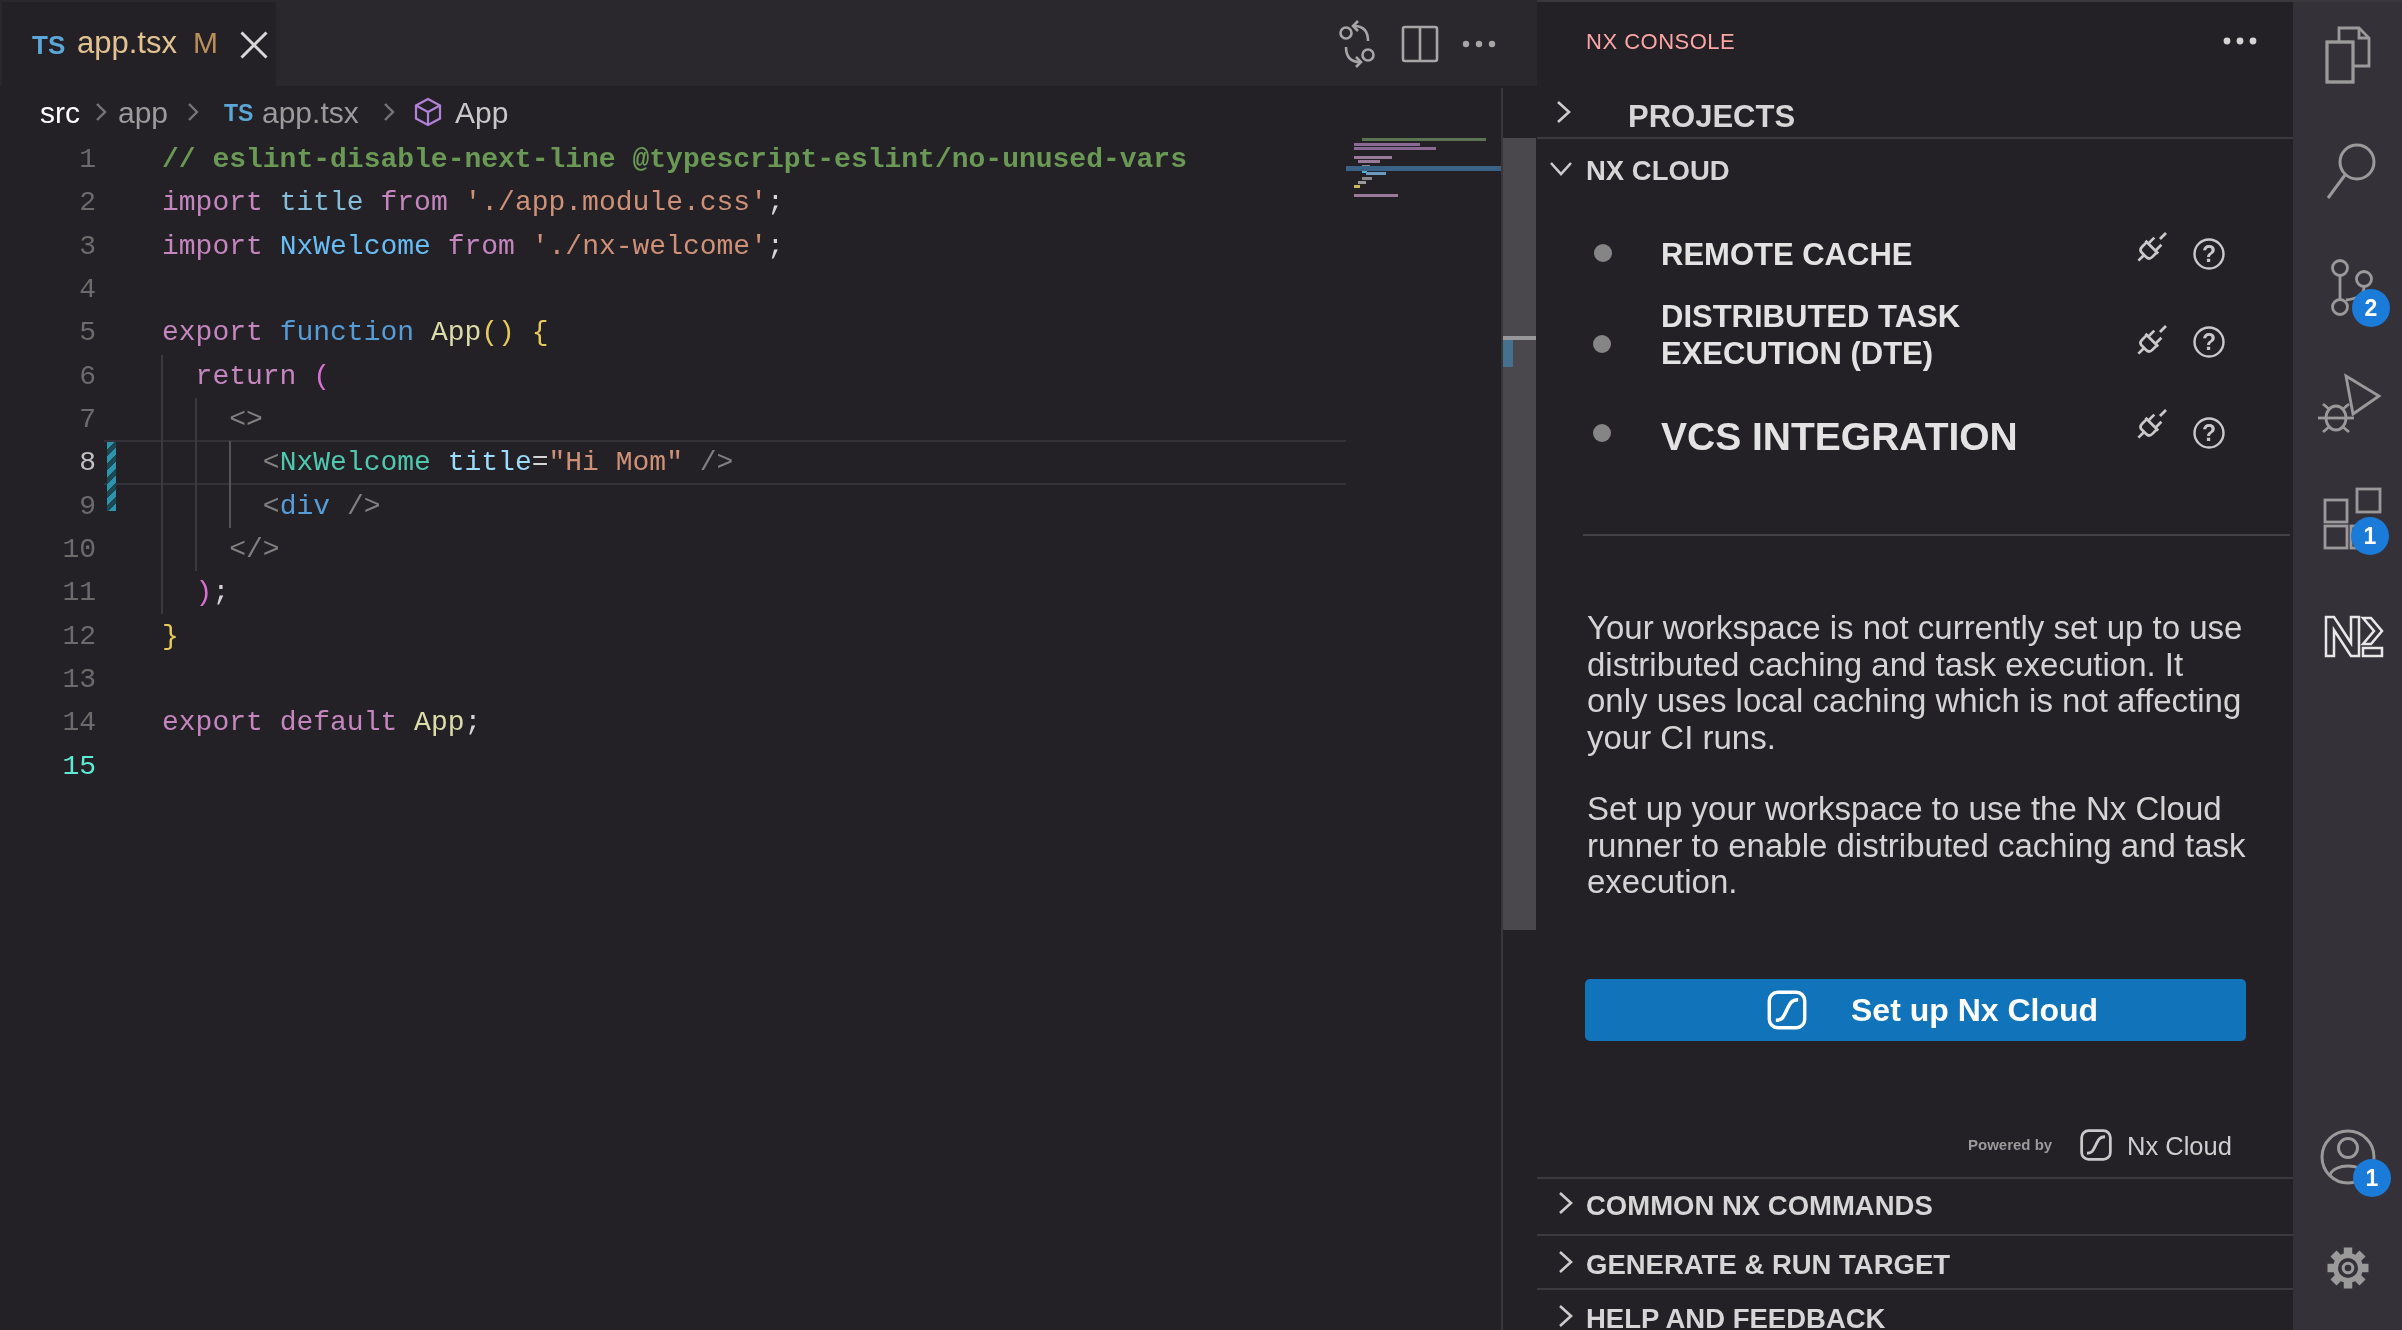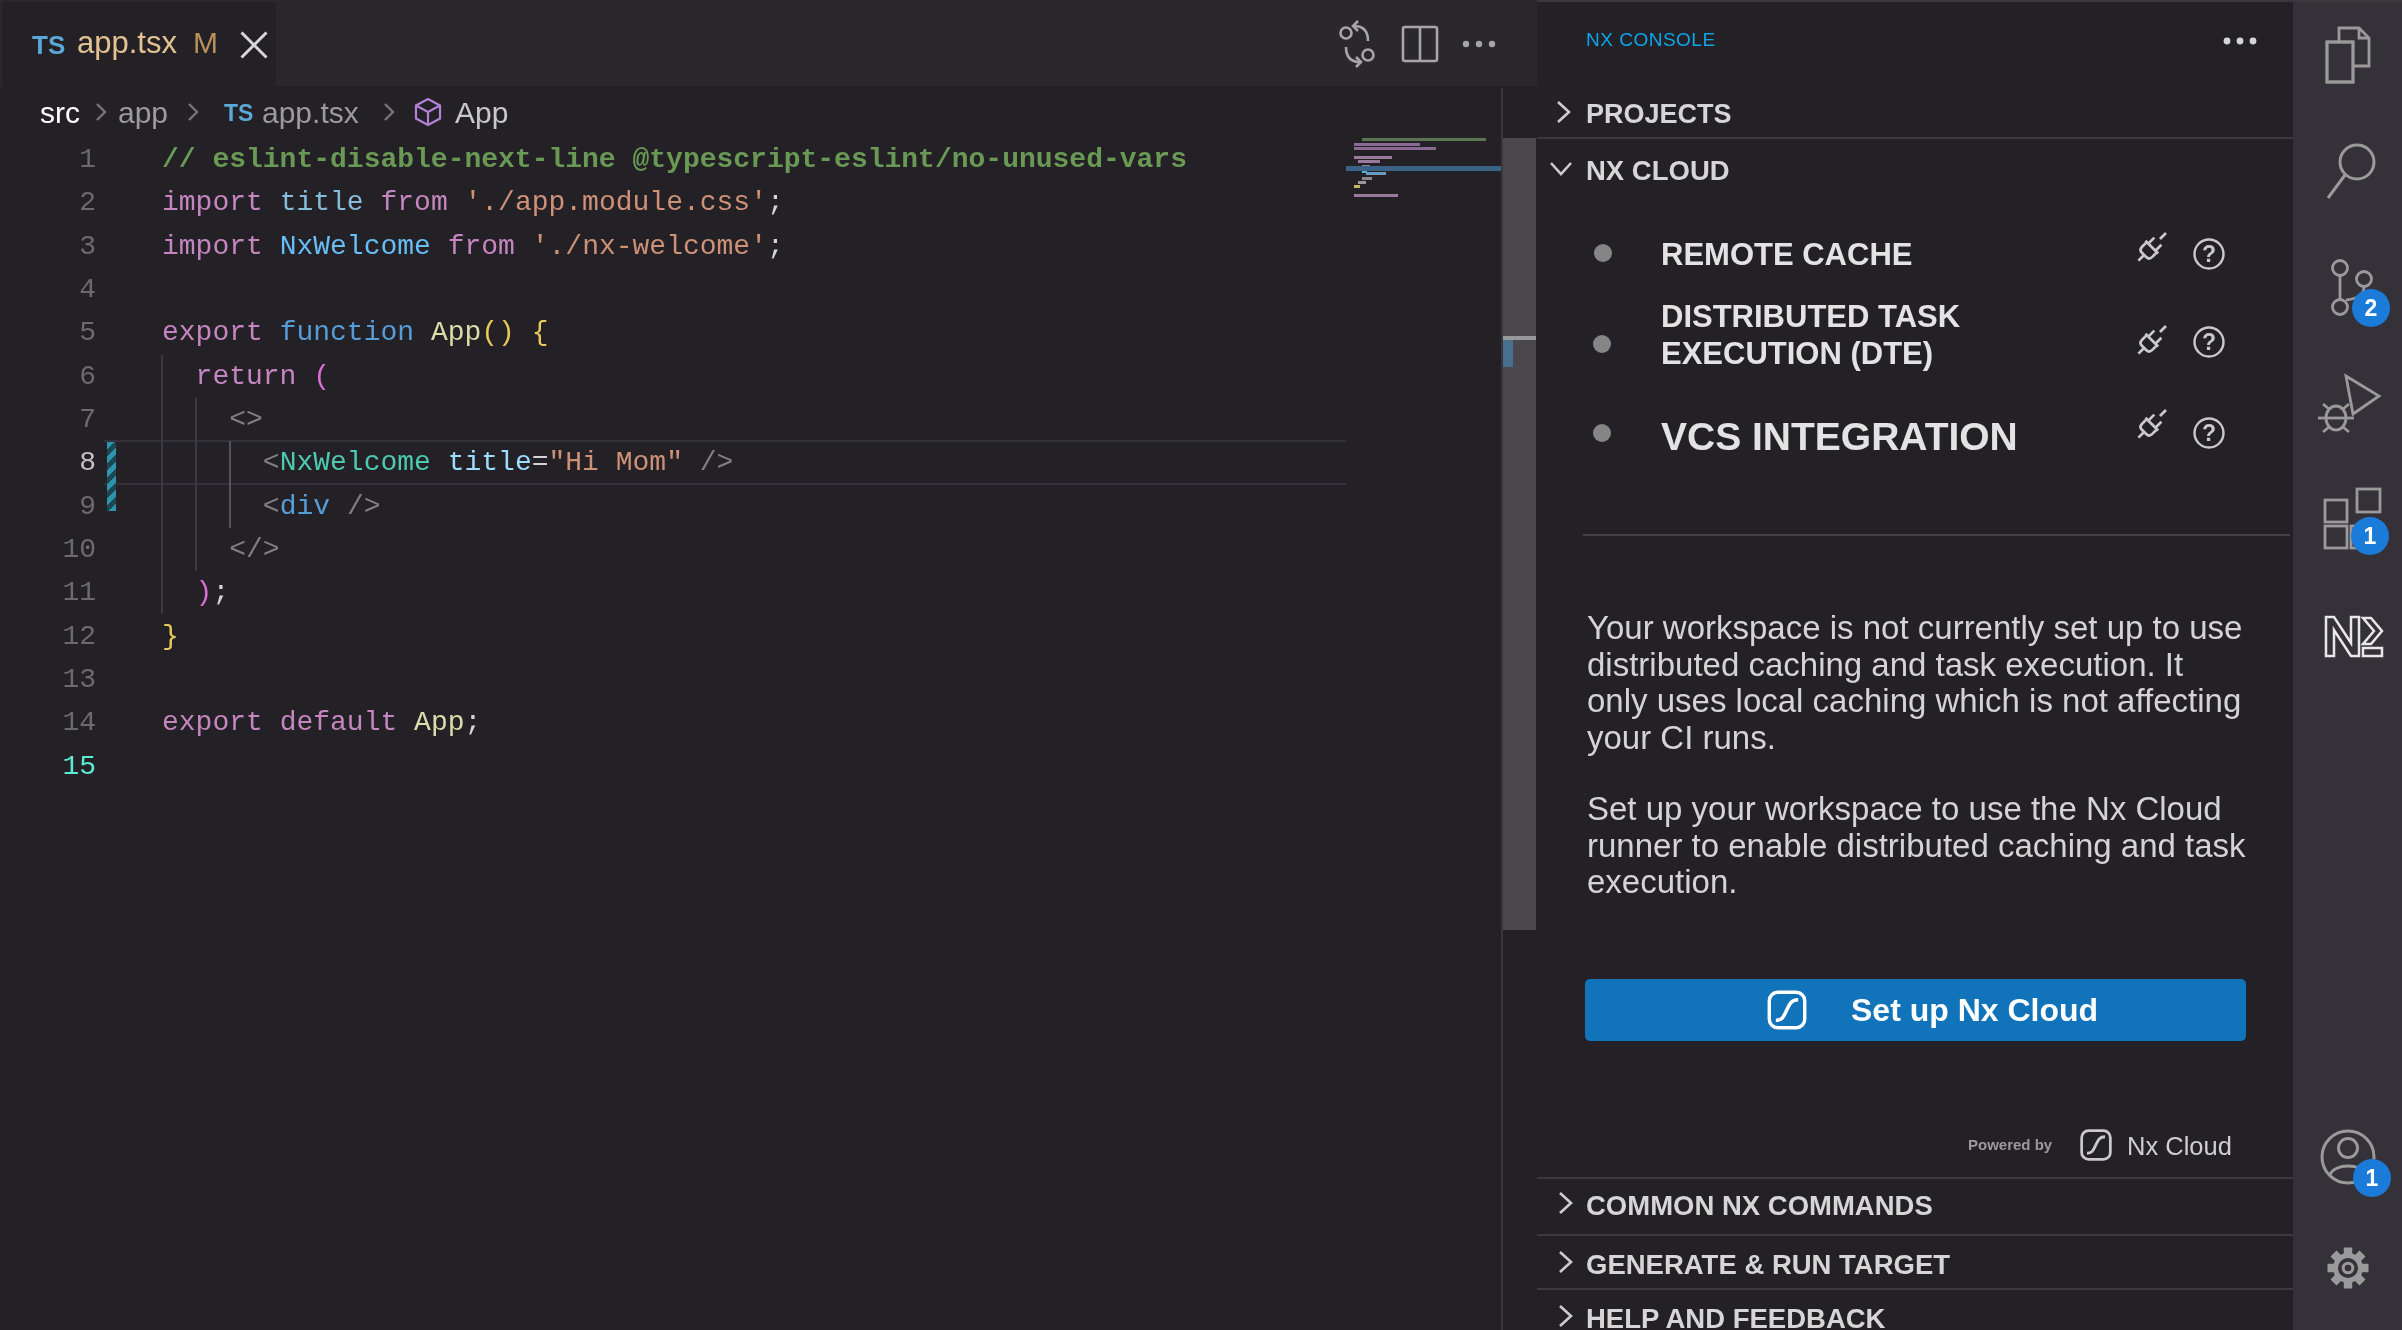--- a/index.html
+++ b/index.html
@@ -124,33 +124,33 @@
     <div class="abs" style="left:0px;top:56px;width:44px;height:3px;background:#9a7a9a;"></div>
   </div>
 
 <div class="abs" style="left:1346px;top:166px;width:157px;height:5px;background:#3a6286;"></div>
 
 <div class="abs" style="left:1501px;top:88px;width:2px;height:1242px;background:#39373b;"></div>
 <div class="abs" style="left:1503px;top:138px;width:33px;height:792px;background:#4a484d;"></div>
 <div class="abs" style="left:1503px;top:336px;width:33px;height:4px;background:#98989b;"></div>
 <div class="abs" style="left:1503px;top:340px;width:10px;height:27px;background:#45708e;"></div>
 
-<div class="abs" style="left:1586px;top:29px;font-size:19px;color:#0ea5e9;letter-spacing:0.5px;">NX CONSOLE</div>
+<div class="abs" style="left:1586px;top:29px;font-size:22px;color:#fca5a5;letter-spacing:0.5px;">NX CONSOLE</div>
 <svg class="abs" style="left:2219px;top:33px;" width="44" height="16" viewBox="0 0 44 16">
   <g fill="#d4d4d4">
       <circle cx="8" cy="8" r="3.4"></circle>
       <circle cx="21" cy="8" r="3.4"></circle>
       <circle cx="34" cy="8" r="3.4"></circle>
     </g>
 </svg>
 
 <svg class="abs" style="left:1550px;top:99px;" width="26" height="26" viewBox="0 0 26 26">
     <path d="M8 3 L19 13 L8 23" stroke="#cccccc" stroke-width="2.6" fill="none"></path>
   </svg>
-<div class="abs" style="left:1586px;top:99px;font-size:27px;font-weight:bold;color:#d6d6d6;text-align:center;">PROJECTS</div>
+<div class="abs" style="left:1628px;top:99px;font-size:31px;font-weight:bold;color:#d6d6d6;text-align:center;">PROJECTS</div>
 
 <div class="abs" style="left:1537px;top:137px;width:756px;height:2px;background:#3c3a3f;"></div>
 
 <svg class="abs" style="left:1547px;top:155px;" width="28" height="26" viewBox="0 0 28 26">
     <path d="M4 8 L14 19 L24 8" stroke="#cccccc" stroke-width="2.6" fill="none"></path>
   </svg>
 <div class="abs" style="left:1586px;top:155px;font-size:27.5px;font-weight:bold;color:#d6d6d6;">NX CLOUD</div>
 
 <div class="abs" style="left:1594px;top:244px;width:18px;height:18px;border-radius:50%;background:#858585;"></div>
 <div class="abs" style="left:1661px;top:237px;font-size:31px;font-weight:bold;color:#e3e3e3;">REMOTE CACHE</div>

